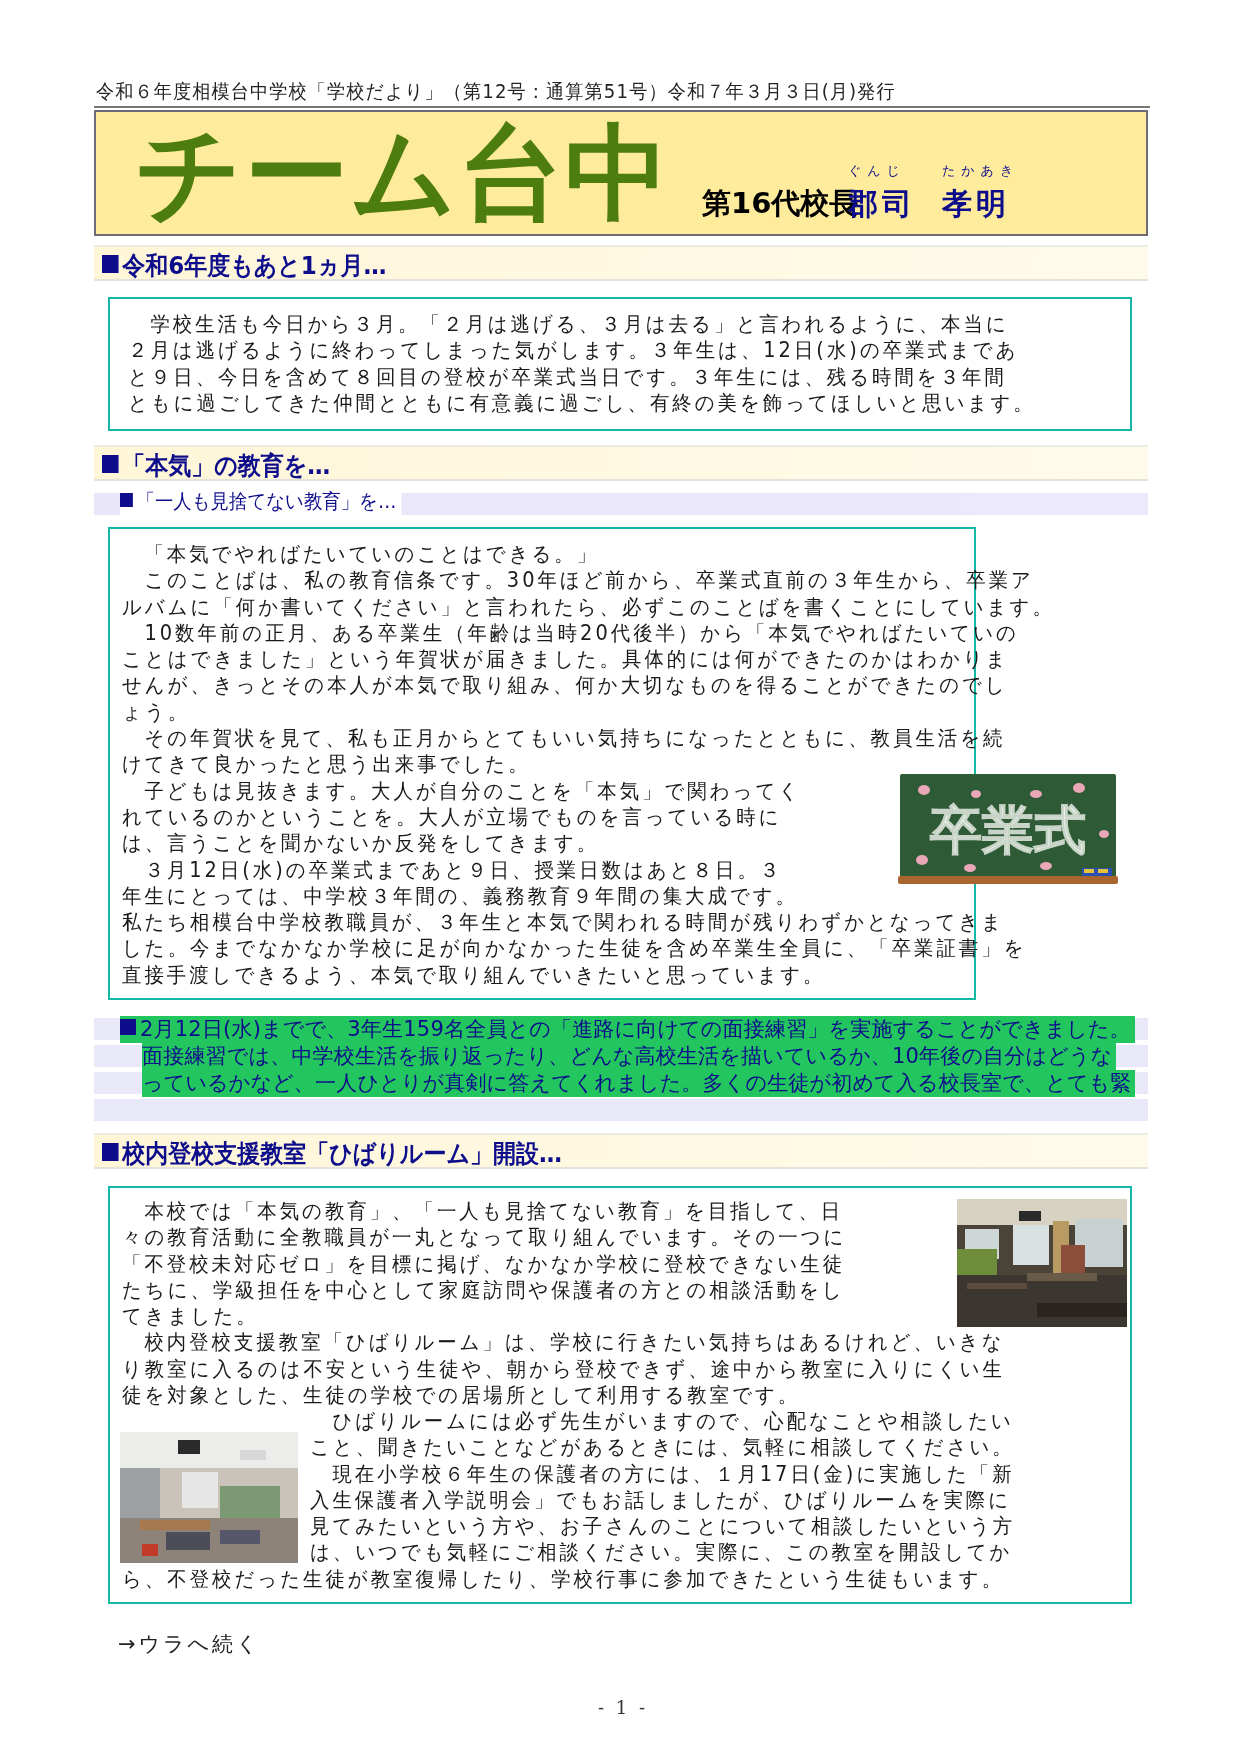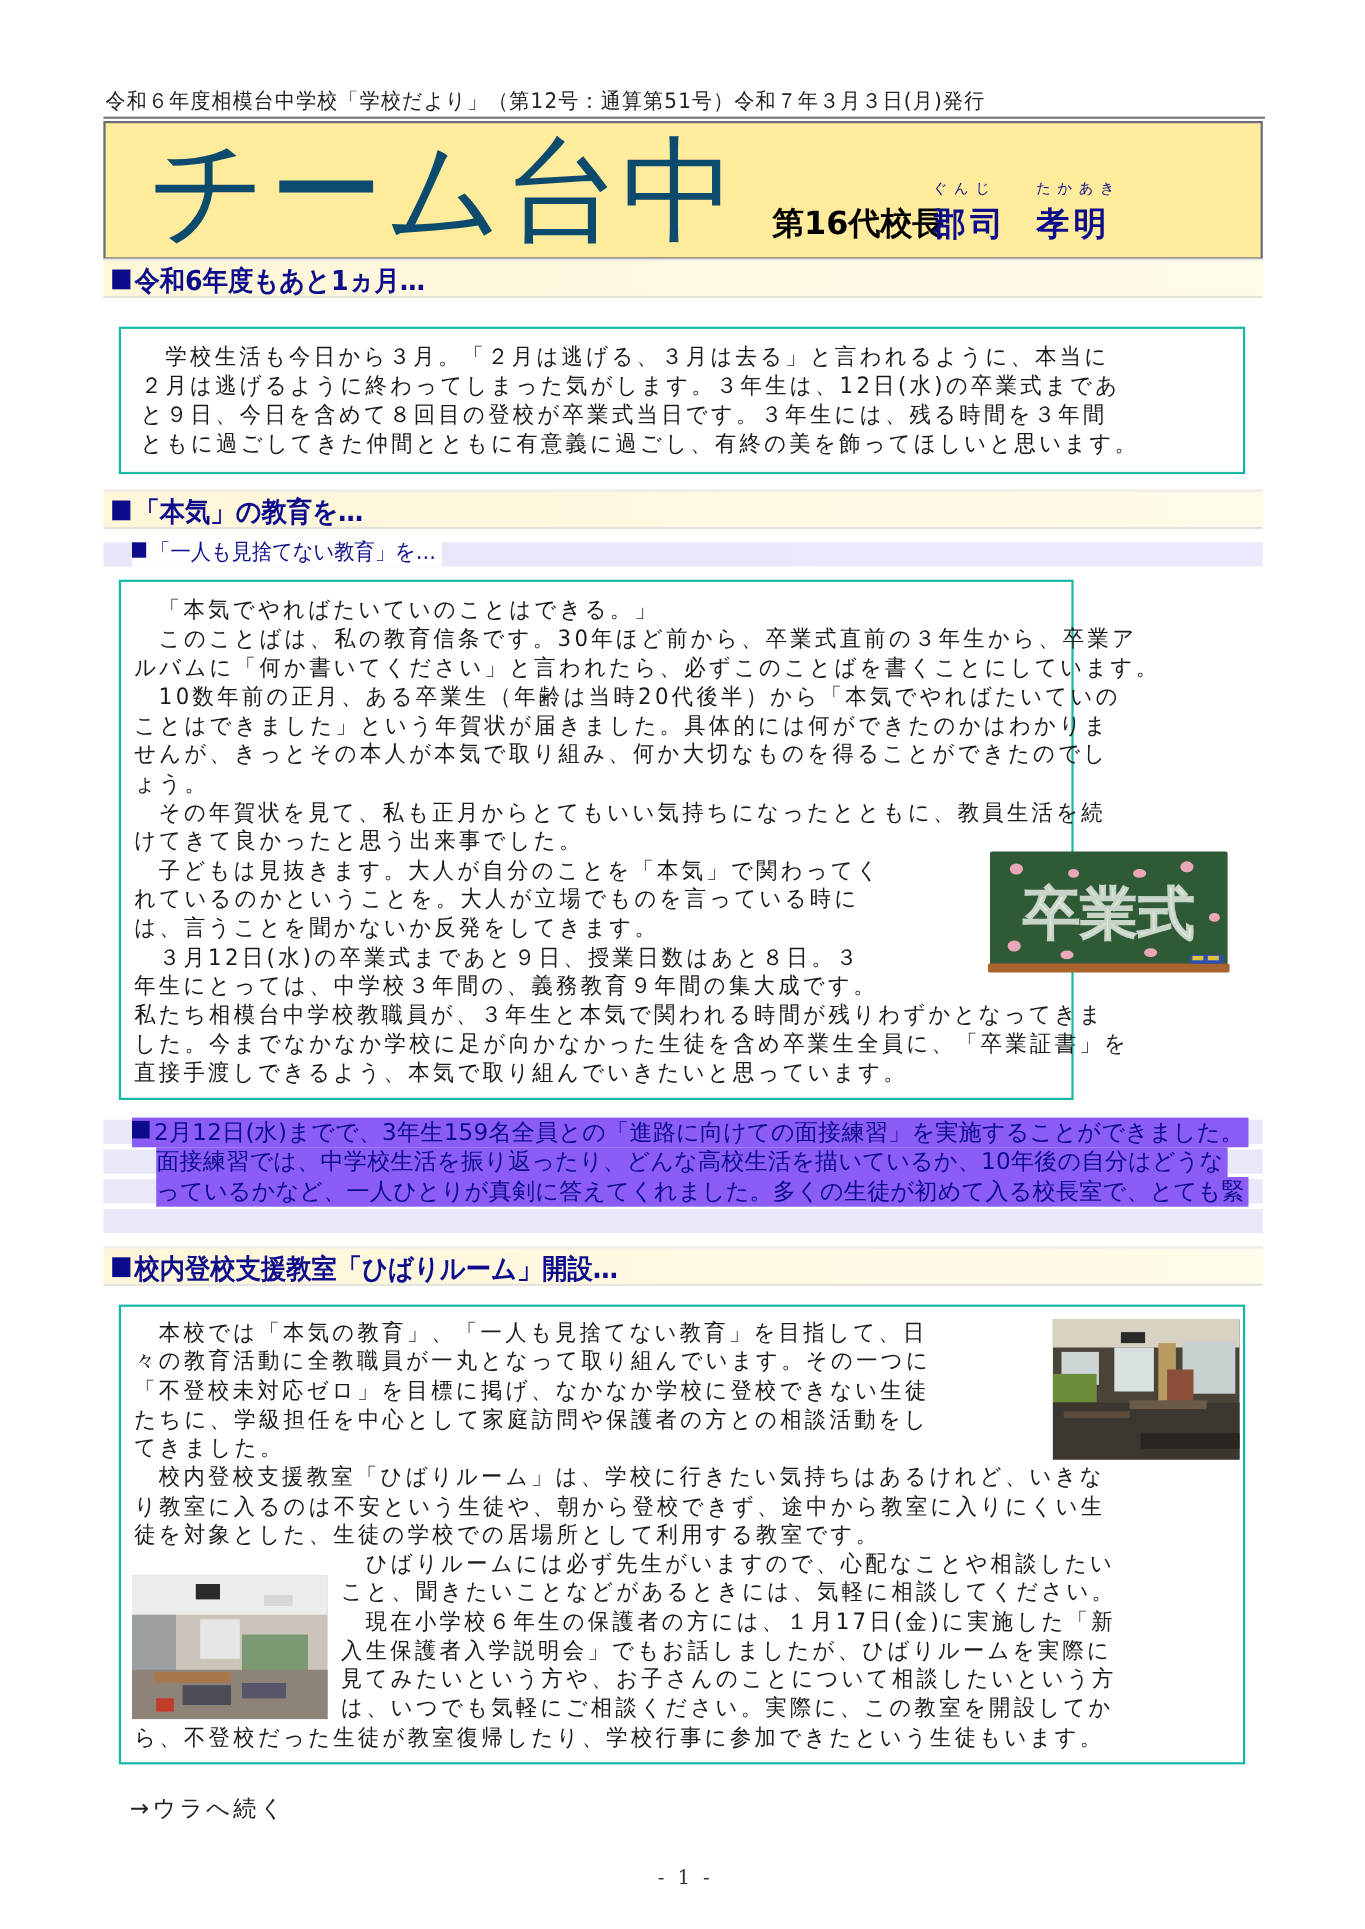--- a/index.html
+++ b/index.html
@@ -8,21 +8,21 @@
   .abs { position:absolute; }
 
   
   .issue-line { left:96px; top:78px; width:1054px; font-size:19.5px; letter-spacing:1.2px;
     color:#222; white-space:nowrap; font-family:"DejaVu Sans", sans-serif; transform:scaleX(0.93); transform-origin:left; }
   .issue-rule { left:94px; top:106px; width:1056px; height:2px; background:#777; }
 
   
   .masthead { left:94px; top:110px; width:1054px; height:126px; background:#ffeb9c;
     border:2px solid #6b6b7a; box-sizing:border-box; }
-  .mast-title { position:absolute; left:40px; top:0px; font-size:104px; font-weight:normal; color:#0c4a6e;
+  .mast-title { position:absolute; left:40px; top:0px; font-size:104px; font-weight:bold; color:#4d7c0f;
     letter-spacing:2px; line-height:122px; font-family:"DejaVu Sans", sans-serif; }
   .mast-principal { position:absolute; left:606px; top:72px; font-size:29px; font-weight:bold; color:#000000; letter-spacing:0px; }
   .mast-name { position:absolute; top:72px; font-size:30px; font-weight:bold; color:#0d0d8c; letter-spacing:4px; }
   .mast-ruby { position:absolute; top:50px; font-size:13px; color:#0d0d8c; letter-spacing:6px; }
 
   
   .sec-head { left:94px; width:1054px; height:36px; box-sizing:border-box;
     background:linear-gradient(to right,#fff6d8 0%,#fff9e4 60%,#fffbea 100%);
     border-top:2px solid #ecebe3; border-bottom:2px solid #e4e3da; }
   .sec-head .txt { position:absolute; left:8px; top:2px; font-size:25px; font-weight:bold; color:#0d0d8c; white-space:nowrap;
@@ -36,21 +36,21 @@
 
   
   .box { border:2px solid #14b8a6; box-sizing:border-box; background:#fff; }
   .para { font-family:"DejaVu Sans", sans-serif; font-size:20.5px; line-height:26.3px; letter-spacing:3.2px; color:#1a1a1a;
     transform:scaleX(0.945); transform-origin:left top; }
   .para p { margin:0; white-space:nowrap; }
 
   
   .band { left:94px; width:1054px; height:22px; background:#e9e8f8; }
   .interview { left:120px; top:1016px; font-size:21px; line-height:27px; color:#0d0d8c; white-space:nowrap; letter-spacing:0.2px; }
-  .interview p { margin:0; background:#8b5cf6; display:inline-block; padding-right:4px; }
+  .interview p { margin:0; background:#22c55e; display:inline-block; padding-right:4px; }
   .interview .row { height:27px; }
 
   
   .chalkboard { left:898px; top:770px; width:220px; height:118px; }
   .photo1 { left:957px; top:1199px; width:170px; height:128px; }
   .photo2 { left:120px; top:1432px; width:178px; height:131px; }
 
   .footer-cont { left:118px; top:1630px; font-size:21px; letter-spacing:3px; color:#222; }
   .page-num { left:598px; top:1697px; font-size:18px; color:#333; letter-spacing:3px; font-family:"DejaVu Serif", serif; }
 </style>
@@ -62,21 +62,21 @@
 
 <div class="abs masthead">
   <div class="mast-title">チーム台中</div>
   <div class="mast-principal">第16代校長</div>
   <div class="mast-ruby" style="left:752px;text-align:center;">ぐんじ</div>
   <div class="mast-name" style="left:752px;">郡司</div>
   <div class="mast-ruby" style="left:846px;">たかあき</div>
   <div class="mast-name" style="left:846px;">孝明</div>
 </div>
 
-<div class="abs sec-head" style="top:235px;text-align:right;">
+<div class="abs sec-head" style="top:245px;text-align:right;">
   <div class="txt"><span class="sq"></span><span>令和6年度もあと1ヵ月…</span></div>
 </div>
 <div class="abs box" style="left:108px; top:297px; width:1024px; height:134px;">
   <div class="para" style="position:absolute; left:18px; top:12px;">
     <p>　学校生活も今日から３月。「２月は逃げる、３月は去る」と言われるように、本当に</p>
     <p>２月は逃げるように終わってしまった気がします。３年生は、12日(水)の卒業式まであ</p>
     <p>と９日、今日を含めて８回目の登校が卒業式当日です。３年生には、残る時間を３年間</p>
     <p>ともに過ごしてきた仲間とともに有意義に過ごし、有終の美を飾ってほしいと思います。</p>
   </div>
 </div>

